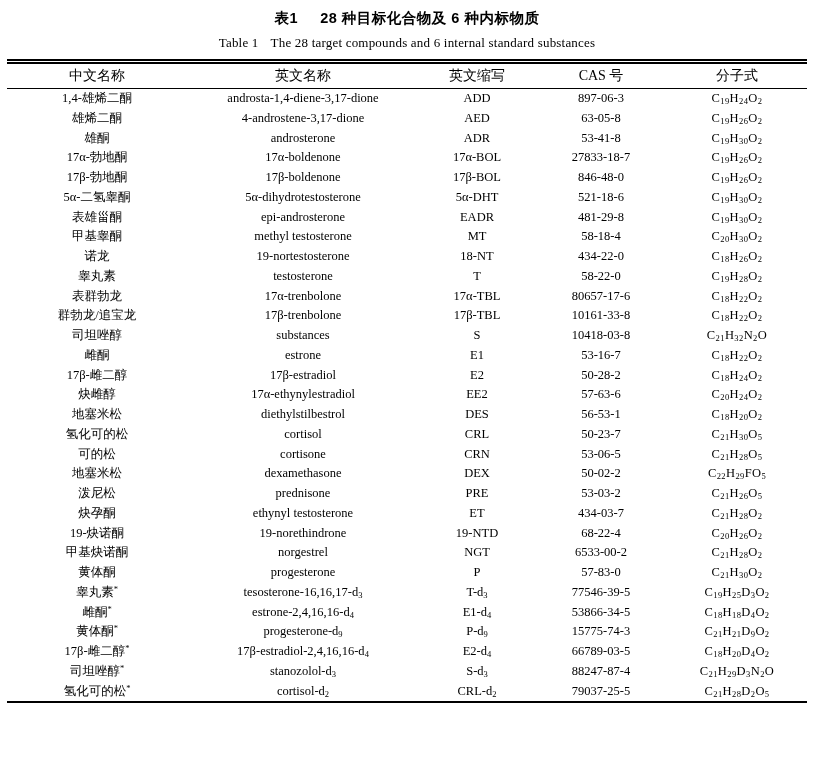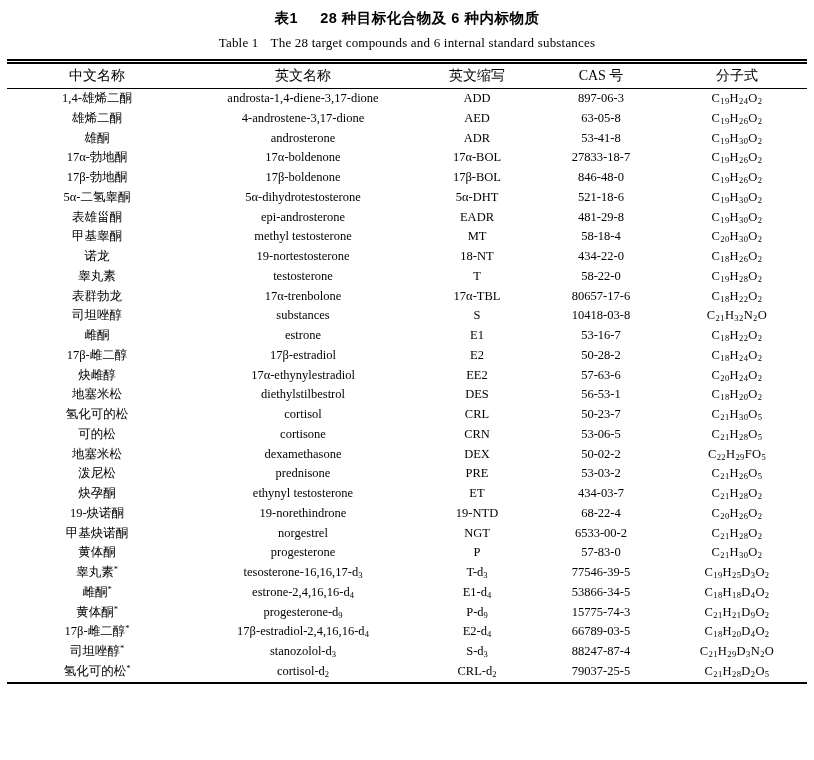--- a/index.html
+++ b/index.html
@@ -143,20 +143,27 @@
         <td class="cell-formula">C<sub>19</sub>H<sub>28</sub>O<sub>2</sub></td>
       </tr>
       <tr>
         <td class="cell-cn-name">表群勃龙</td>
         <td class="cell-en-name">17α-trenbolone</td>
         <td class="cell-abbr">17α-TBL</td>
         <td class="cell-cas">80657-17-6</td>
         <td class="cell-formula">C<sub>18</sub>H<sub>22</sub>O<sub>2</sub></td>
       </tr>
       <tr>
+        <td class="cell-cn-name">群勃龙/追宝龙</td>
+        <td class="cell-en-name">17β-trenbolone</td>
+        <td class="cell-abbr">17β-TBL</td>
+        <td class="cell-cas">10161-33-8</td>
+        <td class="cell-formula">C<sub>18</sub>H<sub>22</sub>O<sub>2</sub></td>
+      </tr>
+      <tr>
         <td class="cell-cn-name">司坦唑醇</td>
         <td class="cell-en-name">substances</td>
         <td class="cell-abbr">S</td>
         <td class="cell-cas">10418-03-8</td>
         <td class="cell-formula">C<sub>21</sub>H<sub>32</sub>N<sub>2</sub>O</td>
       </tr>
       <tr>
         <td class="cell-cn-name">雌酮</td>
         <td class="cell-en-name">estrone</td>
         <td class="cell-abbr">E1</td>

